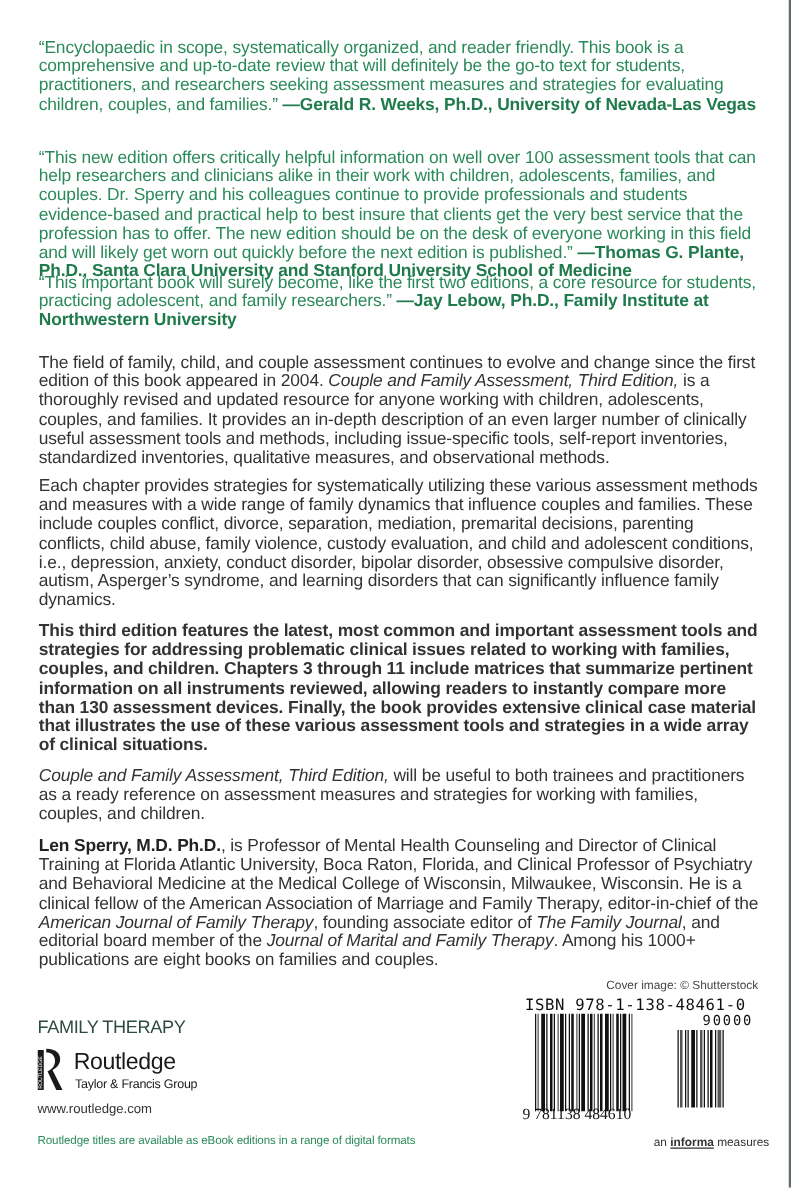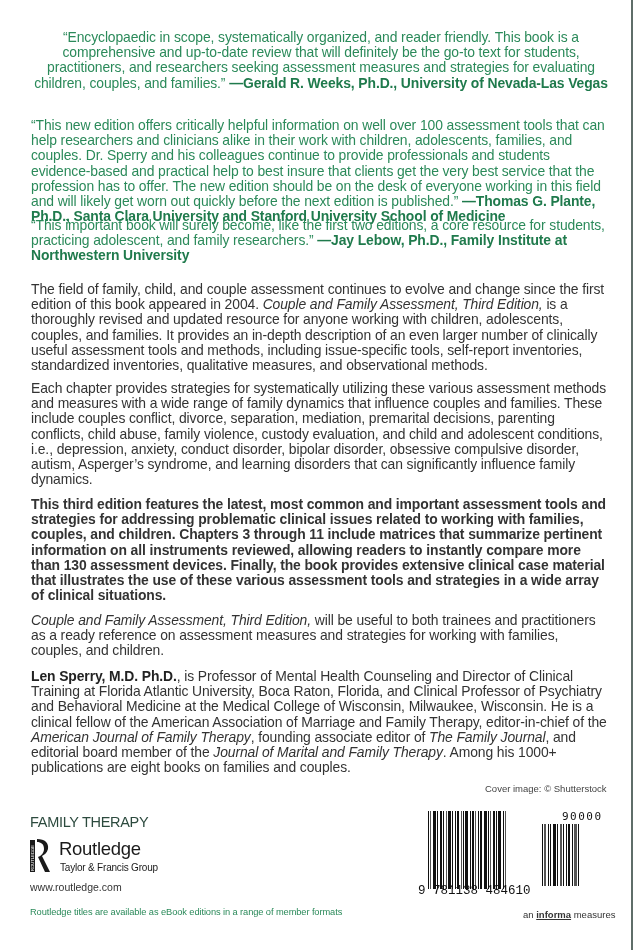--- a/index.html
+++ b/index.html
@@ -20,38 +20,38 @@
   }
   .body-p i { font-style: italic; }
   .body-p b { font-weight: bold; color: #222; }
   .cover-credit { position: absolute; left: 485px; top: 783px; font-size: 9.5px; color: #444; }
   .barcode-wrap { position: absolute; left: 416px; top: 796px; width: 200px; height: 100px; }
   .isbn-text { position: absolute; left: 4px; top: 0; font-family: "DejaVu Sans Mono", monospace; font-size: 12.5px; color: #111; letter-spacing: 0.5px; white-space: nowrap; }
   .price-code { position: absolute; left: 146px; top: 14px; font-family: "DejaVu Sans Mono", monospace; font-size: 11px; color: #111; letter-spacing: 1.5px; }
   .bars-main { position: absolute; left: 12px; top: 15px; width: 103px; height: 78px; display: flex; align-items: flex-start; }
   .bars-addon { position: absolute; left: 126px; top: 28px; width: 52px; height: 62px; display: flex; }
   .bar { height: 100%; }
-  .bottom-num { position: absolute; left: 2px; top: 88px; font-family: Liberation Mono, monospace; font-size: 12.5px; color: #111; background: transparent; white-space: nowrap; }
+  .bottom-num { position: absolute; left: 2px; top: 88px; font-family: Liberation Serif, serif; font-size: 12.5px; color: #111; background: transparent; white-space: nowrap; }
   .informa { position: absolute; left: 523px; top: 909px; font-size: 9.5px; color: #333; }
   .informa b { font-weight: bold; text-decoration: underline; }
   .series { position: absolute; left: 30px; top: 814px; font-size: 14.5px; color: #2c4a3e; letter-spacing: -0.3px; }
   .logo { position: absolute; left: 30px; top: 838px; width: 130px; height: 36px; }
   .logo-mark { position: absolute; left: 0; top: 0; width: 22px; height: 35px; }
   .logo-name { position: absolute; left: 29px; top: 0px; font-size: 18.5px; color: #1a1a1a; letter-spacing: -0.3px; }
   .logo-sub { position: absolute; left: 30px; top: 24px; font-size: 10px; color: #1a1a1a; white-space: nowrap; letter-spacing: -0.2px; }
   .website { position: absolute; left: 30px; top: 881px; font-size: 10.5px; color: #333; }
   .ebook-note { position: absolute; left: 30px; top: 907px; font-size: 9.3px; color: #2b8a5a; letter-spacing: -0.1px; }
 </style>
 </head>
 <body>
 
 <div class="edge"></div>
 
 <div class="content">
-  <p class="quote" style="top:30px;text-align:center;">
+  <p class="quote" style="top:30px;">
     <span>“Encyclopaedic in scope, systematically organized, and reader friendly. This book is a comprehensive and up-to-date review that will definitely be the go-to text for students, practitioners, and researchers seeking assessment measures and strategies for evaluating children, couples, and families.” </span><b>—Gerald R. Weeks, Ph.D., University of Nevada-Las Vegas</b>
   </p>
   <p class="quote" style="top:118px;">
     <span>“This new edition offers critically helpful information on well over 100 assessment tools that can help researchers and clinicians alike in their work with children, adolescents, families, and couples. Dr. Sperry and his colleagues continue to provide professionals and students evidence-based and practical help to best insure that clients get the very best service that the profession has to offer. The new edition should be on the desk of everyone working in this field and will likely get worn out quickly before the next edition is published.” </span><b>—Thomas G. Plante, Ph.D., Santa Clara University and Stanford University School of Medicine</b>
   </p>
   <p class="quote" style="top:218px;">
     <span>“This important book will surely become, like the first two editions, a core resource for students, practicing adolescent, and family researchers.” </span><b>—Jay Lebow, Ph.D., Family Institute at Northwestern University</b>
   </p>
 
   <p class="body-p" style="top:282px;">
@@ -67,20 +67,21 @@
     <i>Couple and Family Assessment, Third Edition,</i><span> will be useful to both trainees and practitioners as a ready reference on assessment measures and strategies for working with families, couples, and children.</span>
   </p>
   <p class="body-p" style="top:669px;">
     <b>Len Sperry, M.D. Ph.D.</b><span>, is Professor of Mental Health Counseling and Director of Clinical Training at Florida Atlantic University, Boca Raton, Florida, and Clinical Professor of Psychiatry and Behavioral Medicine at the Medical College of Wisconsin, Milwaukee, Wisconsin. He is a clinical fellow of the American Association of Marriage and Family Therapy, editor-in-chief of the </span><i>American Journal of Family Therapy</i><span>, founding associate editor of </span><i>The Family Journal</i><span>, and editorial board member of the </span><i>Journal of Marital and Family Therapy</i><span>. Among his 1000+ publications are eight books on families and couples.</span>
   </p>
 </div>
 
 <div class="cover-credit">Cover image: © Shutterstock</div>
 
 <div class="barcode-wrap">
+  <div class="isbn-text">ISBN 978-1-138-48461-0</div>
   <div class="price-code">90000</div>
   <div class="bars-main" id="bars-main">
       <div class="bar" style="width: 1px; background: rgb(17, 17, 17);"></div>
       <div class="bar" style="width: 1px; background: transparent;"></div>
       <div class="bar" style="width: 1px; background: rgb(85, 85, 85);"></div>
       <div class="bar" style="width: 2px; background: transparent;"></div>
       <div class="bar" style="width: 3px; background: rgb(17, 17, 17);"></div>
       <div class="bar" style="width: 1px; background: transparent;"></div>
       <div class="bar" style="width: 1px; background: rgb(17, 17, 17);"></div>
       <div class="bar" style="width: 2px; background: transparent;"></div>
@@ -171,13 +172,13 @@
   <svg class="logo-mark" viewBox="0 0 22 35">
     <rect x="0" y="2" width="5" height="32" fill="#1a1a1a"></rect>
     <text x="3.8" y="33" font-size="4.2" fill="#fff" transform="rotate(-90 3.8 33)" font-family="Liberation Sans, sans-serif">ROUTLEDGE</text>
     <path d="M7 1 C15 1 19 5 18 11 C17 15 14 17 12 18 L20 34 L15 34 L8 19 C11 18 14 15 14 11 C14 6 11 4 7 4 Z" fill="#1a1a1a"></path>
   </svg>
   <div class="logo-name">Routledge</div>
   <div class="logo-sub">Taylor &amp; Francis Group</div>
 </div>
 
 <div class="website">www.routledge.com</div>
-<div class="ebook-note">Routledge titles are available as eBook editions in a range of member formats</div>
+<div class="ebook-note">Routledge titles are available as eBook editions in a range of digital formats</div>
 
 </body></html>

